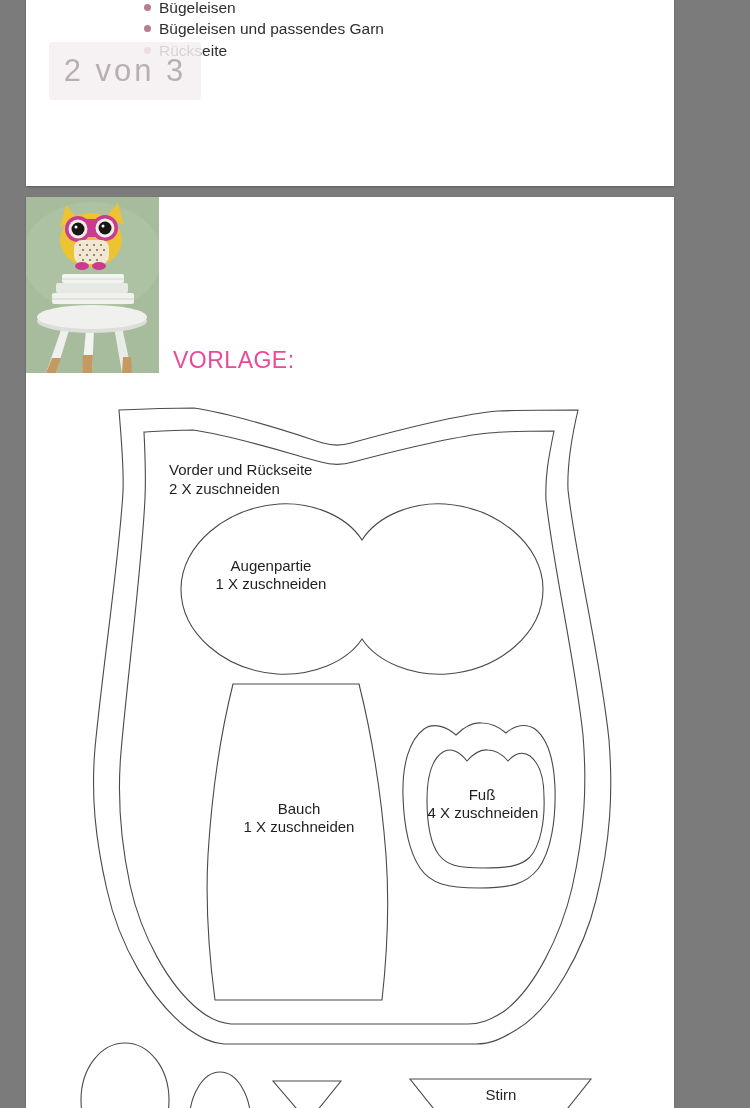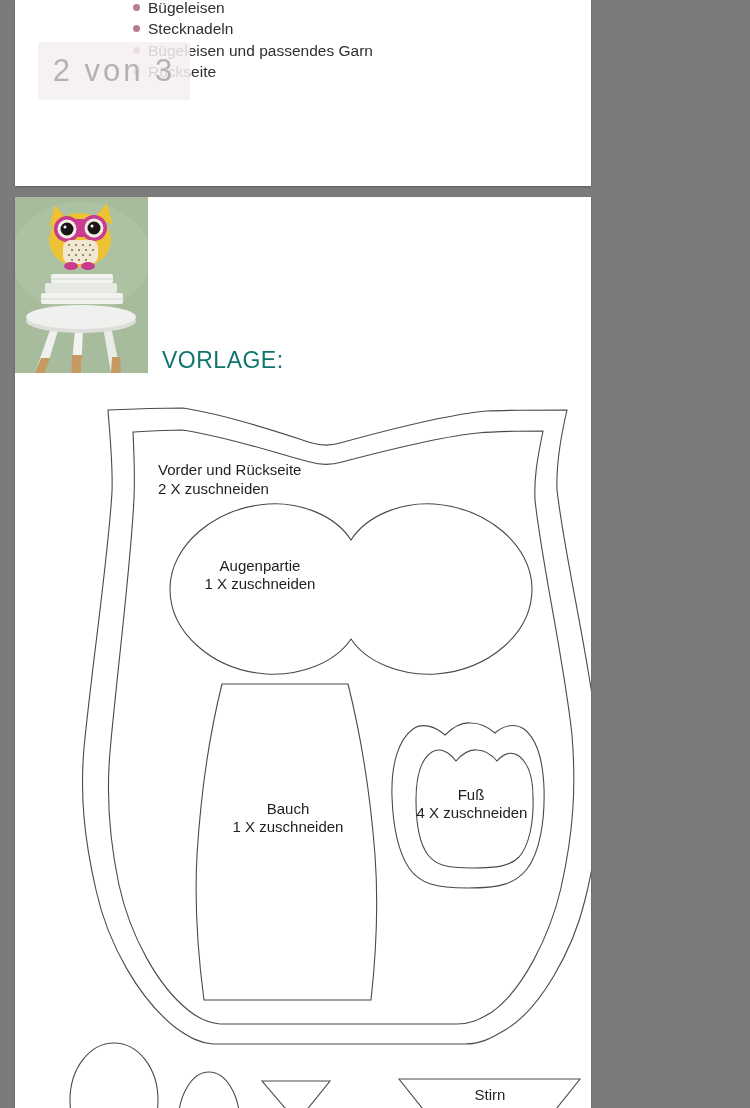--- a/index.html
+++ b/index.html
@@ -3,21 +3,21 @@
 <meta charset="utf-8">
 <style>
   * { margin:0; padding:0; box-sizing:border-box; }
   html,body { width:750px; height:1108px; overflow:hidden; }
   body {
     background:#7b7b7b;
     font-family:"Liberation Sans", sans-serif;
     position:relative;
   }
   .page {
-    position:absolute; left:15px; width:576px; background:#ffffff;
+    position:absolute; left:26px; width:648px; background:#ffffff;
   }
   #page1 { top:0; height:186px; overflow:hidden; box-shadow:0 1px 2px rgba(0,0,0,.25); }
   #page2 { top:197px; height:911px; overflow:hidden; box-shadow:0 1px 2px rgba(0,0,0,.25); }
 
   
   .materials-list {
     list-style:none; margin:-3px 0 0 0; padding:0 0 0 118px;
   }
   .materials-list li {
     position:relative; padding-left:15px;
@@ -36,39 +36,38 @@
     display:flex; align-items:center; justify-content:center;
     font-size:31px; letter-spacing:3px; color:#b6b0b4; font-weight:400;
   }
 
   
   .photo {
     position:absolute; left:0; top:0; width:133px; height:176px; display:block;
   }
   .vorlage-heading {
     position:absolute; left:147px; top:150px;
-    font-size:23px; color:#0f766e; letter-spacing:0.5px; font-weight:400;
+    font-size:23px; color:#ec4899; letter-spacing:0.5px; font-weight:400;
   }
   .pattern-svg {
     position:absolute; left:-15px; top:-197px; width:750px; height:1108px;
   }
   .pattern-svg path, .pattern-svg ellipse, .pattern-svg polygon {
     fill:none; stroke:#4a4a4a; stroke-width:1.1;
   }
   .pattern-svg text {
     fill:#1f1f1f; font-size:15px; font-family:"Liberation Sans", sans-serif; stroke:none;
   }
 </style>
 </head>
 <body>
 
 <div class="page" id="page1">
   <ul class="materials-list">
     <li><span>Bügeleisen</span></li>
-    <li><span>Stecknadeln</span></li>
     <li><span>Bügeleisen und passendes Garn</span></li>
     <li><span>Rückseite</span></li>
   </ul>
   <div class="page-indicator">2 von 3</div>
 </div>
 
 <div class="page" id="page2">
 
   <svg class="photo" viewBox="0 0 133 176" aria-hidden="true">
     <rect x="0" y="0" width="133" height="176" fill="#a7bb9d"></rect>

